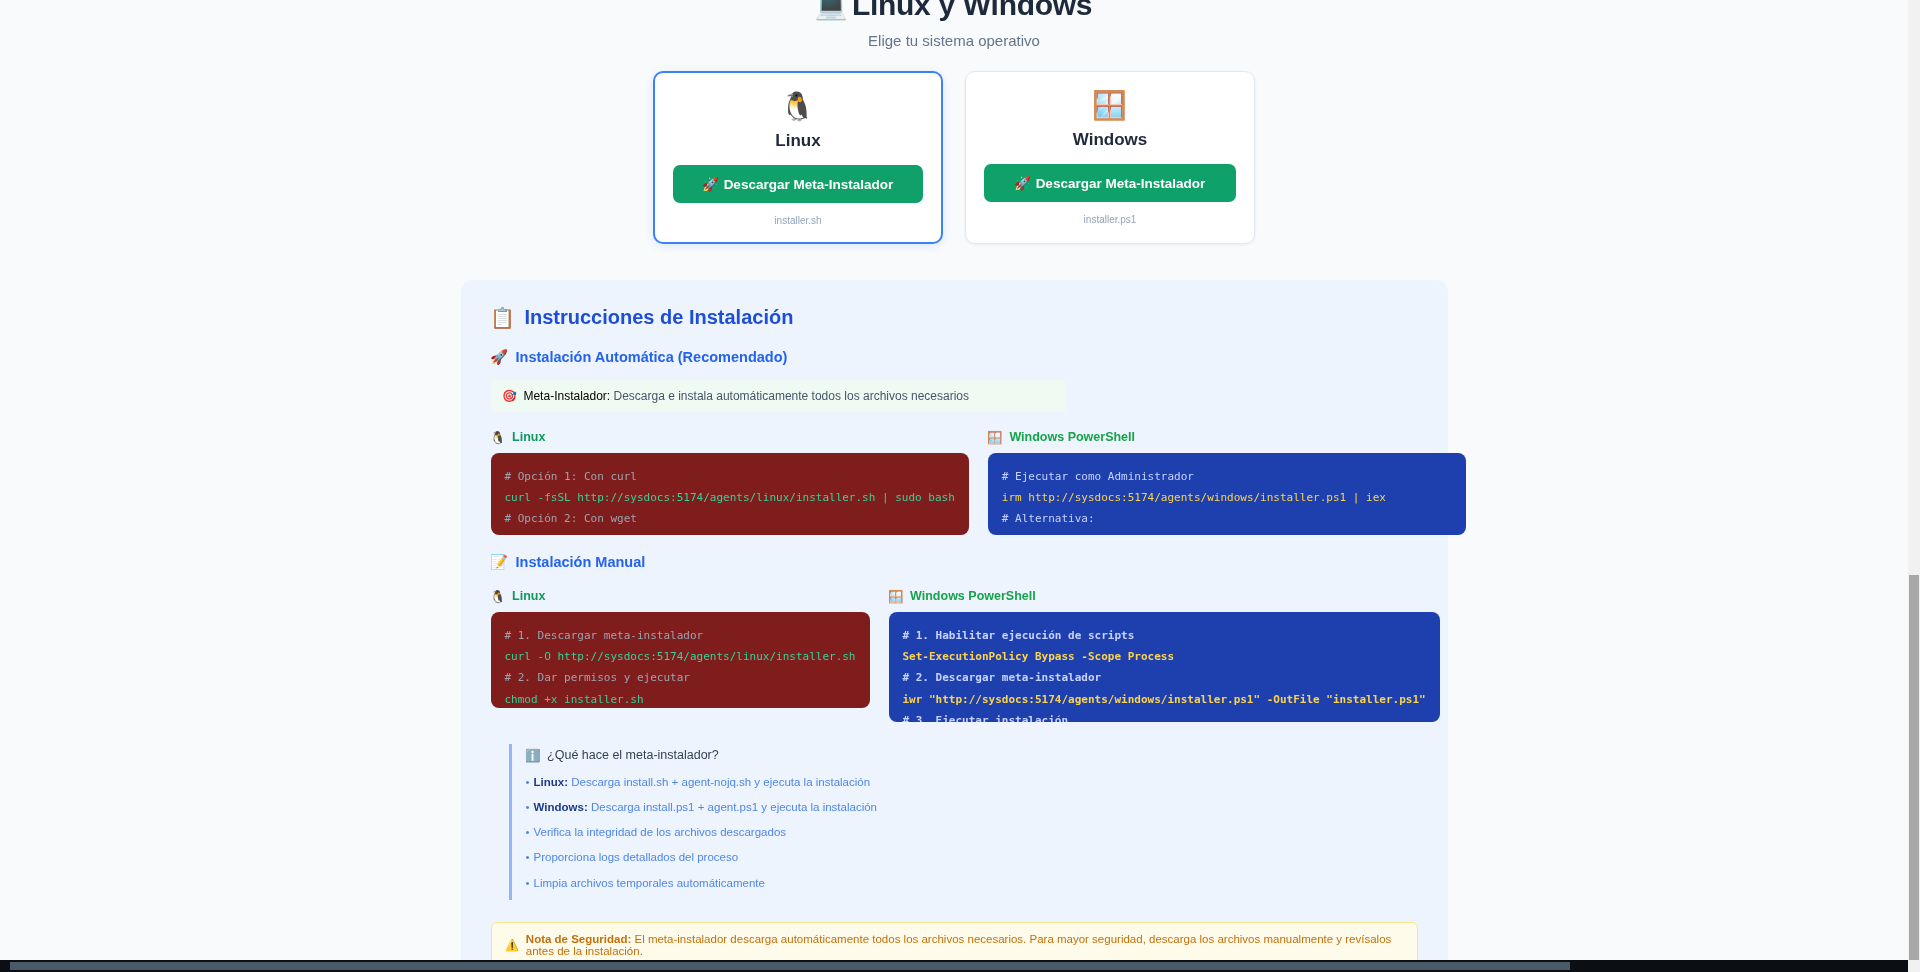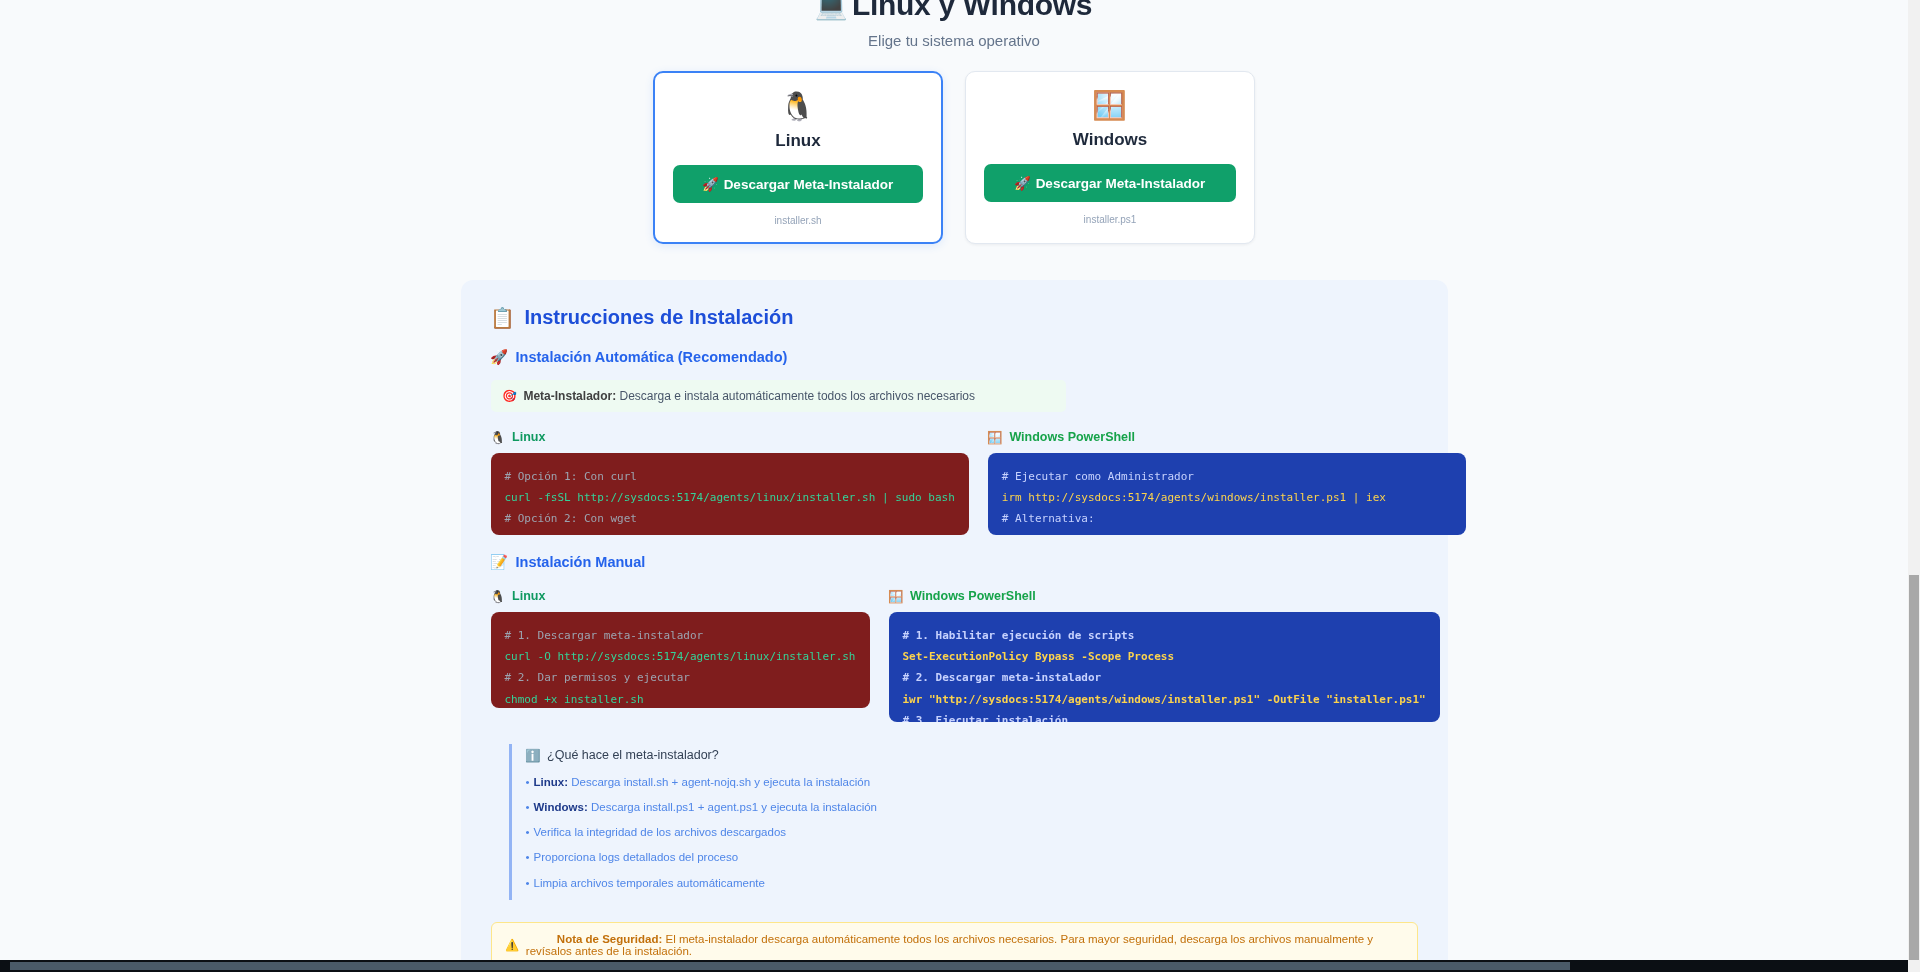--- a/index.html
+++ b/index.html
@@ -140,21 +140,21 @@
     width: 575px;
     background: #eefaf2;
     border-radius: 5px;
     padding: 9px 12px;
     font-size: 12px;
     color: #475569;
     display: flex;
     align-items: center;
     gap: 6px;
   }
-  .callout-green b { color: #404040; font-weight: 700; }
+  .callout-green b { color: #000000; font-weight: 400; }
 
   
   .code-grid {
     margin-top: 18px;
     display: grid;
     grid-template-columns: 1fr 1fr;
     gap: 19px;
   }
 
   .code-label {
@@ -222,21 +222,21 @@
     background: #fffbeb;
     border: 1px solid #fde68a;
     border-radius: 6px;
     padding: 10px 14px;
     font-size: 11.5px;
     color: #c2700a;
     display: flex;
     align-items: center;
     gap: 6px;
   }
-  .warn-box b { font-weight: 700; margin-left: 31px; }
+  .warn-box b { font-weight: 700; }
 
   
   .vscroll {
     position: absolute;
     right: 0; top: 0;
     width: 12px;
     height: 960px;
     background: #f1f1f1;
   }
   .vscroll-thumb {

